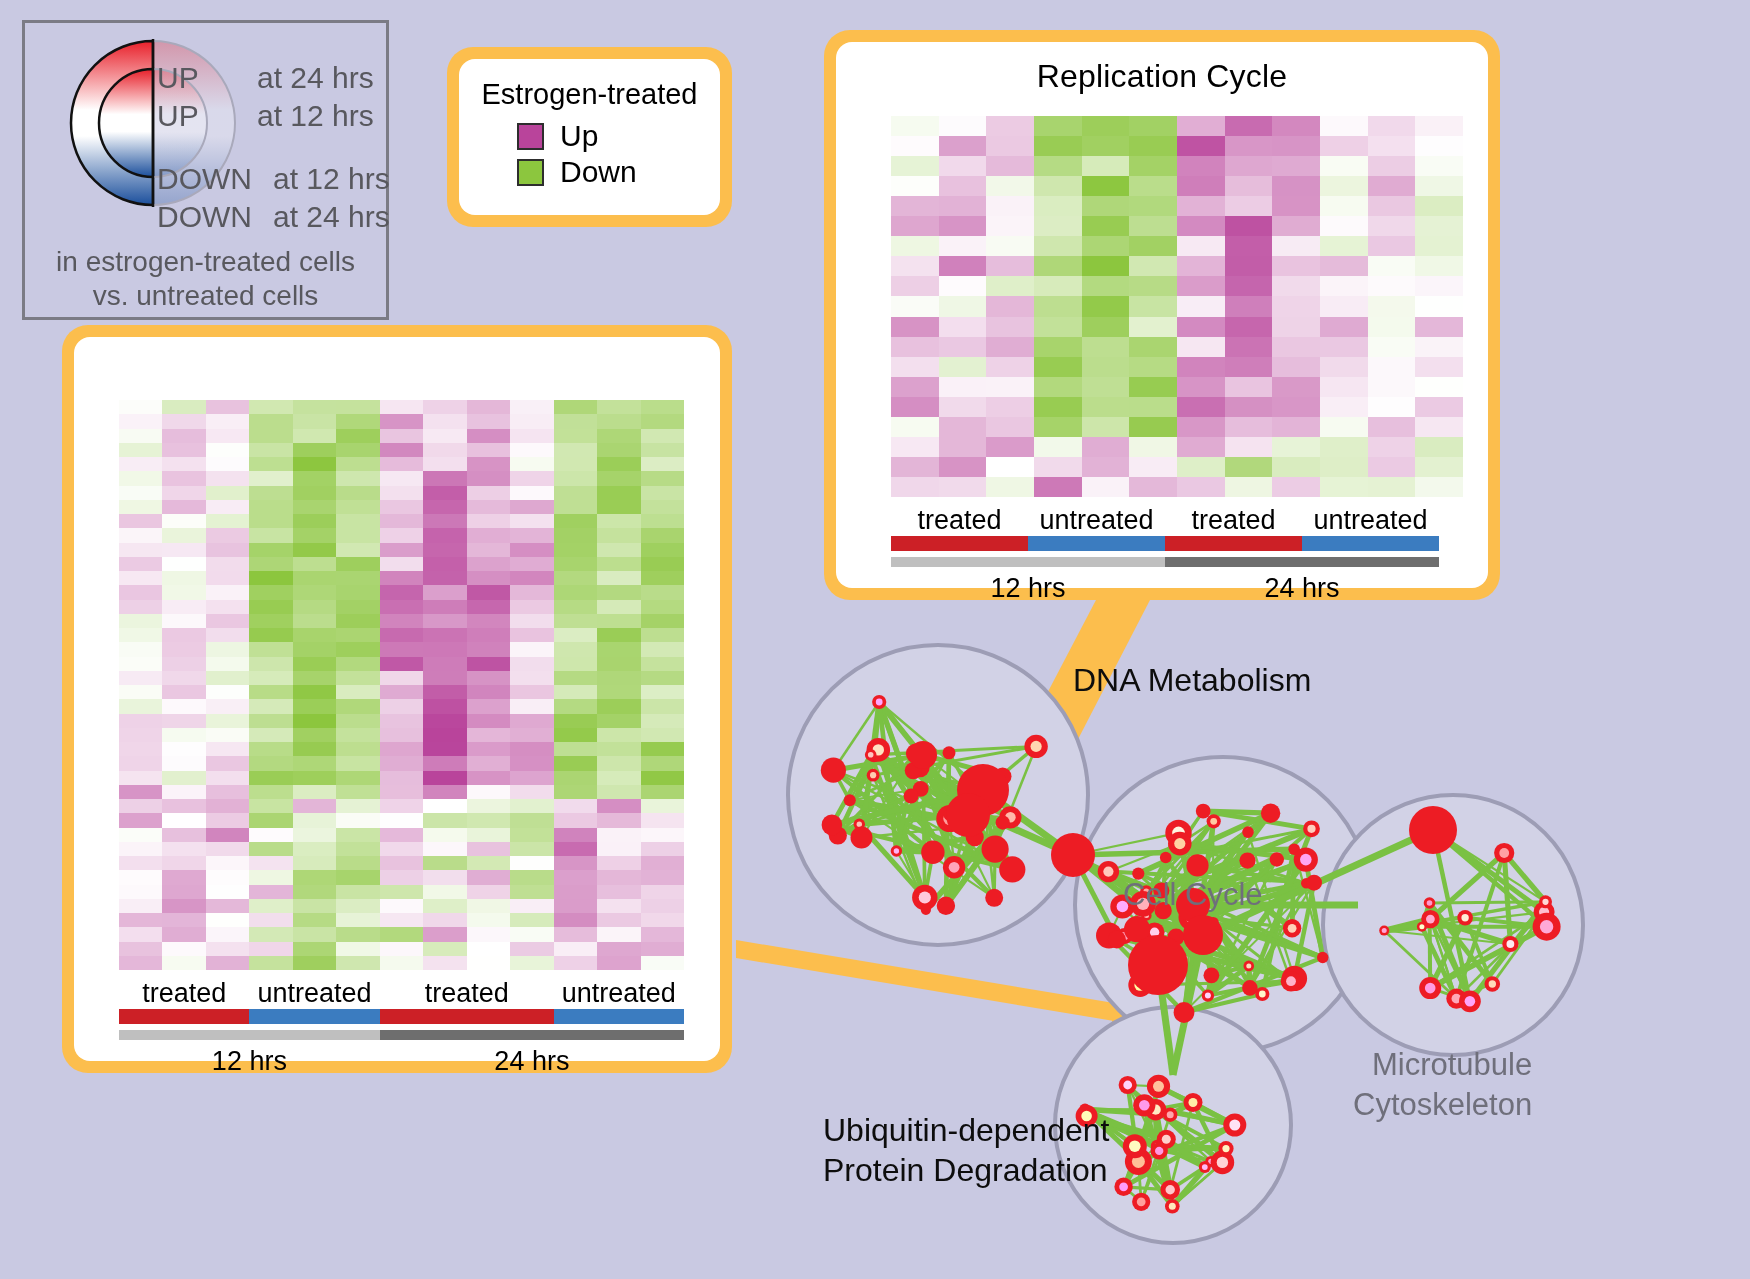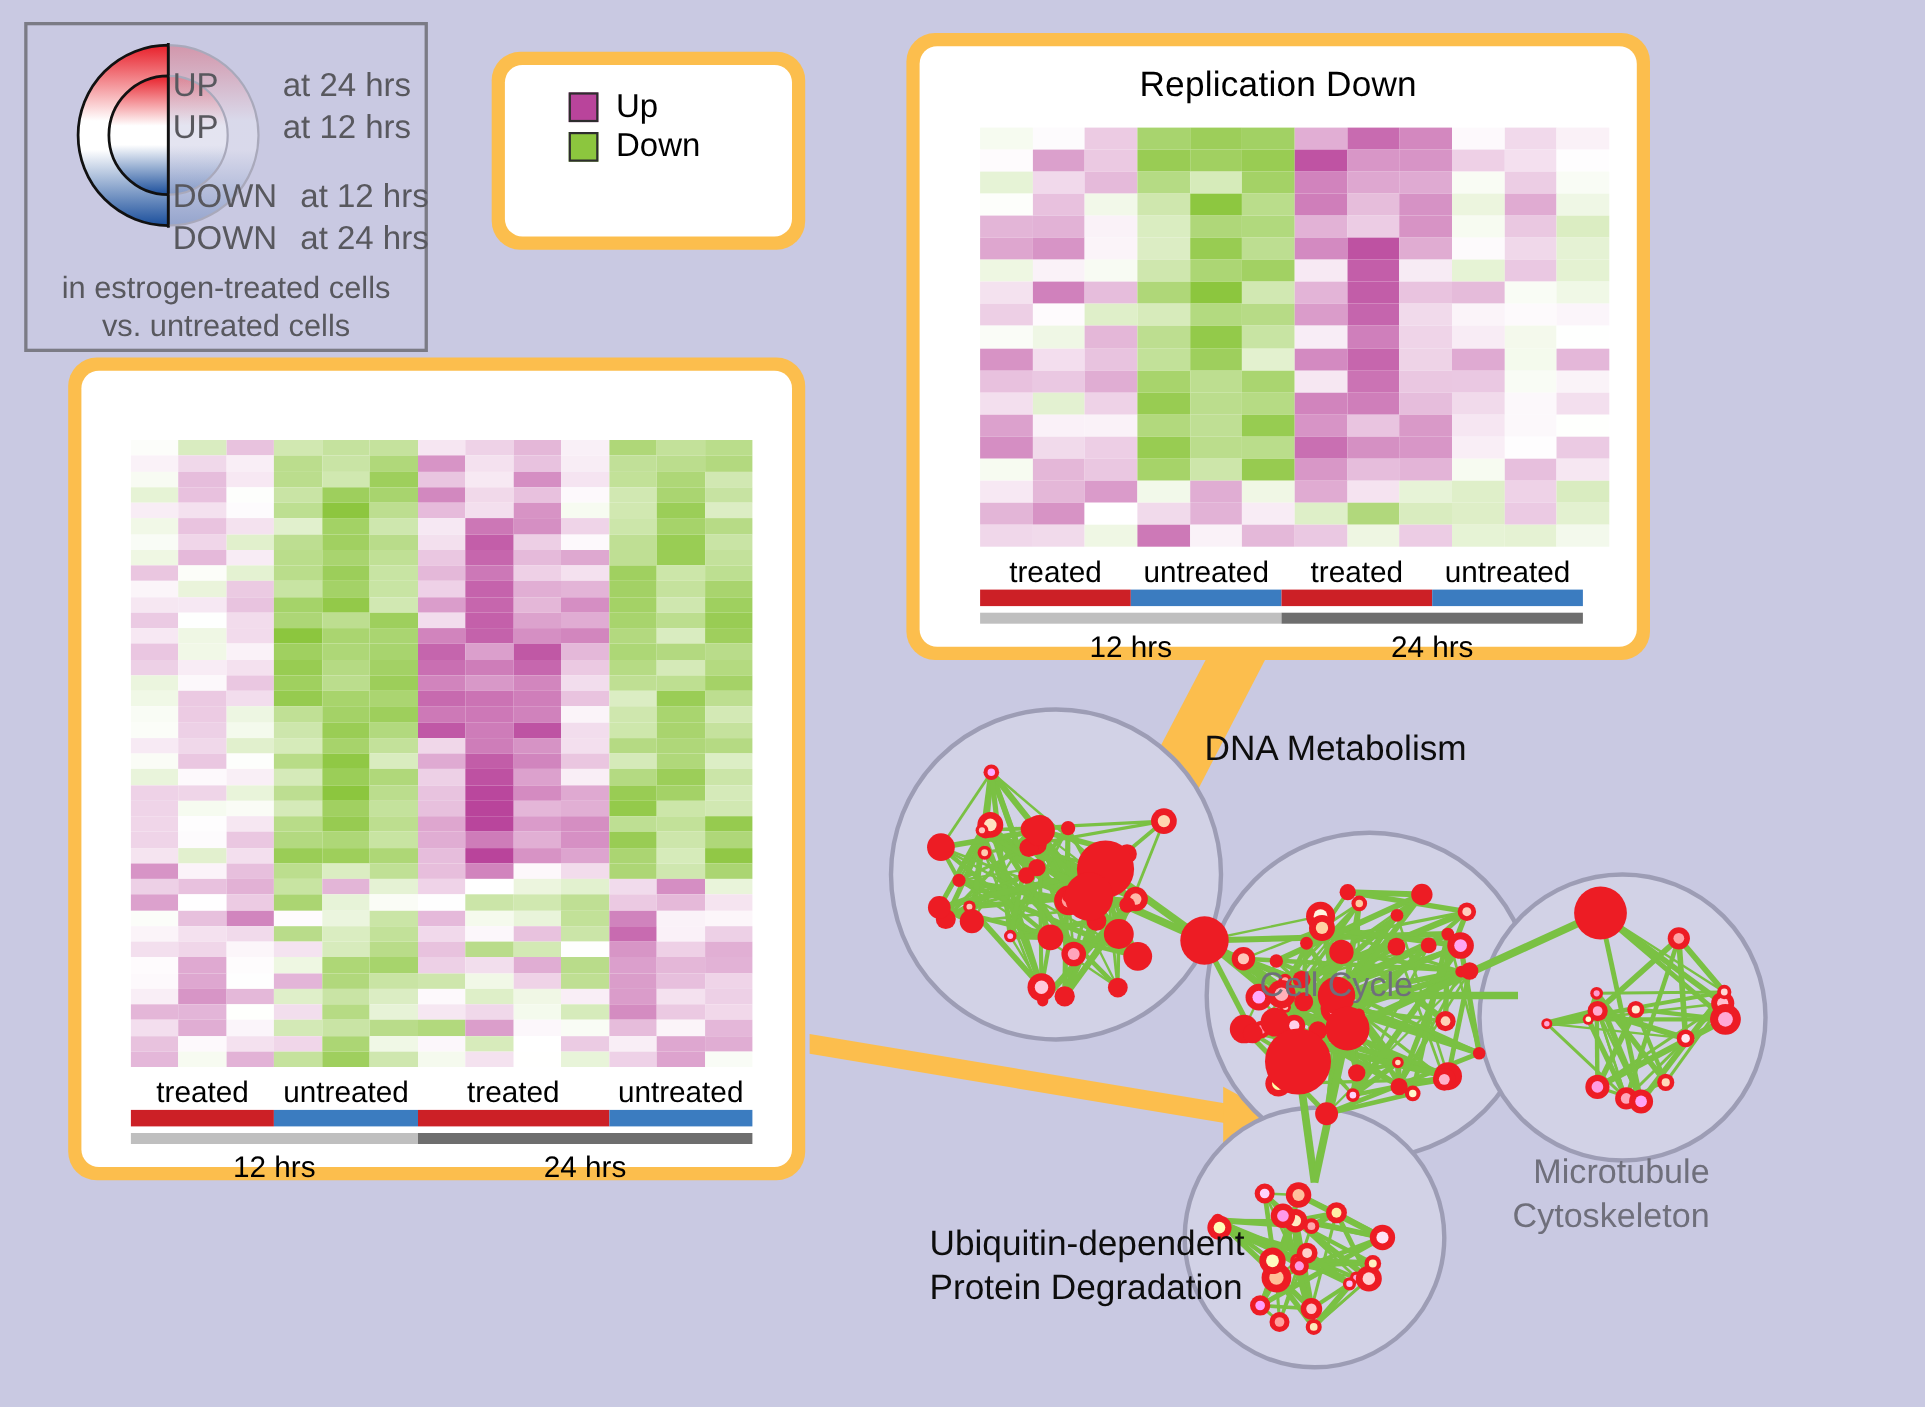--- a/index.html
+++ b/index.html
@@ -84,21 +84,21 @@
     text-align:center;font-size:27px;color:#000;line-height:32px;
   }
   .cond-bar{height:15px;}
   .cond-bar.treated{background:#cc2026;}
   .cond-bar.untreated{background:#3b7cc0;}
   .time-bar{height:10px;margin-top:6px;}
   .time-lab{text-align:center;font-size:27px;color:#000;padding-top:6px;}
   .gap-col{}
 
   
-  #network{position:absolute;left:795px;top:605px;width:955px;height:674px;}
+  #network{position:absolute;left:773px;top:605px;width:955px;height:674px;}
   .net-label{
     position:absolute;white-space:pre-line;line-height:40px;
   }
   #lbl-dna{left:300px;top:55px;font-size:32px;color:#0d0d0d;}
   #lbl-cc{left:350px;top:270px;font-size:31px;color:#6f6f7b;}
   #lbl-mt{left:580px;top:440px;font-size:31px;color:#6f6f7b;text-align:right;}
   #lbl-ub{left:50px;top:505px;font-size:32px;color:#0d0d0d;}
 </style>
 </head>
 <body>
@@ -143,36 +143,37 @@
 
     <div class="key-label" style="left:132px;top:177px;">DOWN</div>
     <div class="key-label" style="left:248px;top:177px;">at 24 hrs</div>
 
     <div class="key-foot" style="top:222px;">in estrogen-treated cells</div>
     <div class="key-foot" style="top:256px;">vs. untreated cells</div>
   </div>
 
   <div class="panel" id="legendbox">
     <div class="panel-inner">
+      <div class="legend-title">Estrogen-treated</div>
       <div class="legend-rows">
         <div class="legend-row">
           <span class="swatch" style="background:#b9449b"></span>
           <span class="legend-lab">Up</span>
         </div>
         <div class="legend-row">
           <span class="swatch" style="background:#8cc63e"></span>
           <span class="legend-lab">Down</span>
         </div>
       </div>
     </div>
   </div>
 
   <div class="panel" id="repfork">
     <div class="panel-inner">
-      <div class="hm-title">Replication Down</div>
+      <div class="hm-title">Replication Cycle</div>
       <div class="hmwrap">
         <div class="hm" id="hm-rf" style="grid-template-columns: repeat(12, 1fr); grid-template-rows: repeat(19, 1fr);">
             <i style="background:rgb(246,251,240)"></i>
             <i style="background:rgb(253,251,253)"></i>
             <i style="background:rgb(236,203,227)"></i>
             <i style="background:rgb(168,212,110)"></i>
             <i style="background:rgb(157,206,90)"></i>
             <i style="background:rgb(162,209,100)"></i>
             <i style="background:rgb(225,174,212)"></i>
             <i style="background:rgb(200,107,176)"></i>

